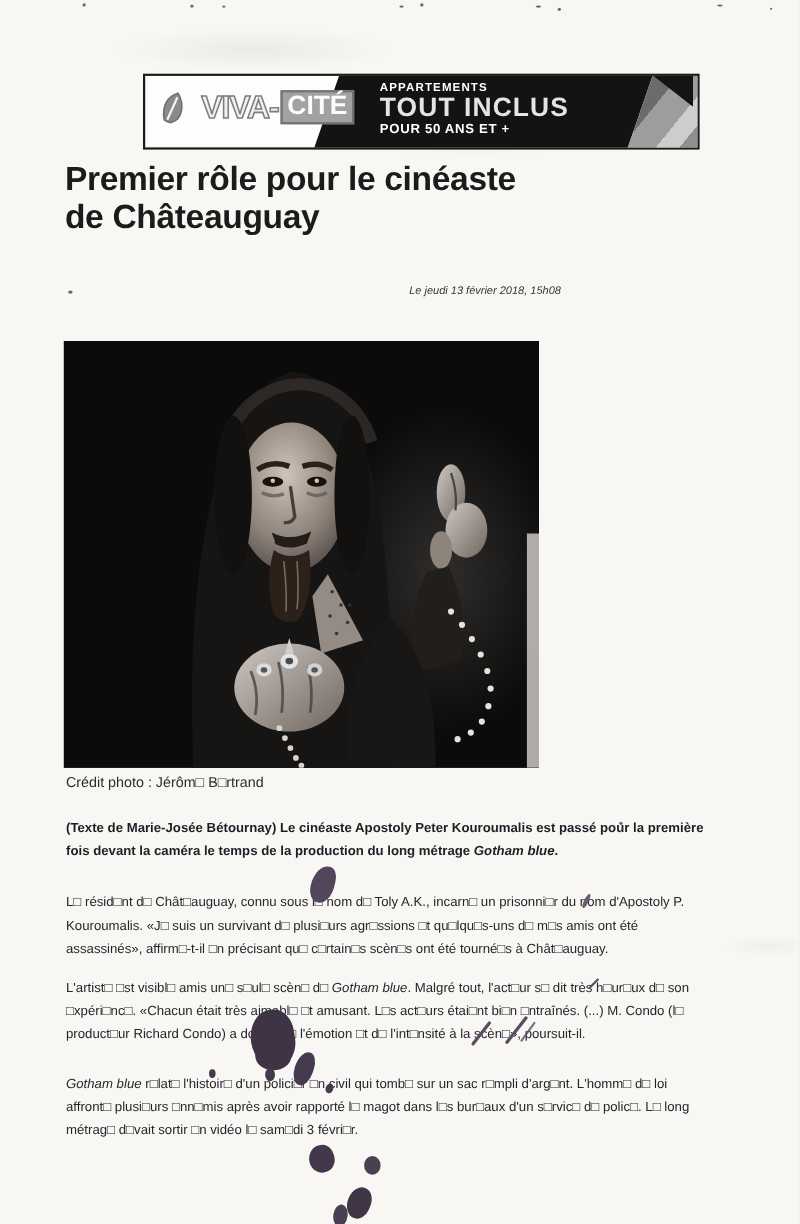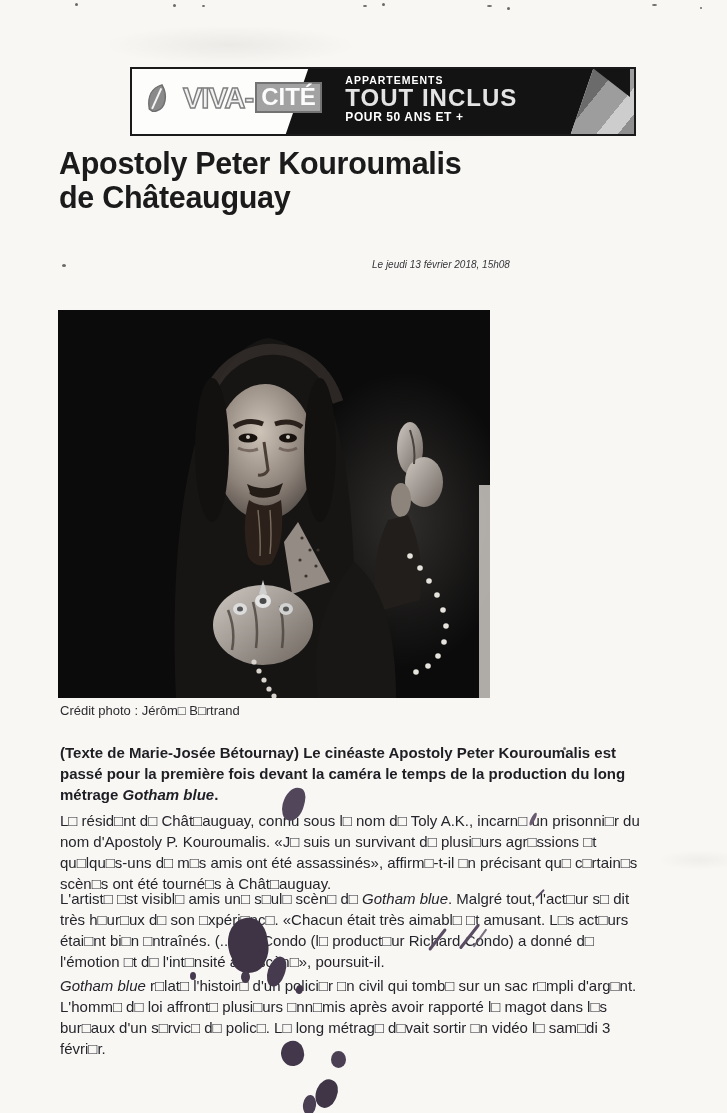--- a/index.html
+++ b/index.html
@@ -31,21 +31,21 @@
   .corner-tri{position:absolute;right:4px;top:0;width:36px;height:28px;background:#141414;
               clip-path:polygon(100% 0,100% 100%,0 0);}
   
   .headline{position:absolute;left:59px;top:146px;width:620px;color:#1b1b1b;
             font-size:30.5px;font-weight:700;letter-spacing:-.3px;line-height:34px;}
   .dateline{position:absolute;left:372px;top:259px;font-size:10px;font-style:italic;color:#35353a;}
   
   .photo{position:absolute;left:58px;top:310px;width:432px;height:388px;background:#0b0b0b;}
   .credit{position:absolute;left:60px;top:703px;font-size:13px;color:#2c2c30;}
   
-  .para{position:absolute;left:60px;width:588px;font-size:15px;line-height:21px;color:#25252c;}
+  .para{position:absolute;left:60px;width:588px;font-size:12px;line-height:21px;color:#25252c;}
   .lead{font-weight:700;color:#1e1e24;}
   .mtitle{font-style:italic;}
   .p2{top:810px;} .p3{top:888px;} .p4{top:975px;} .lead{top:742px;}
   
   .blot{position:absolute;background:#453a4d;}
   .b-tear {left:283px;top:787px;width:21px;height:34px;border-radius:62% 38% 55% 45%;transform:rotate(14deg);background:#52465b;}
   .b-big1 {left:228px;top:918px;width:40px;height:52px;border-radius:55% 45% 48% 52%;transform:rotate(-9deg);background:#3e3445;}
   .b-big2 {left:232px;top:946px;width:33px;height:27px;border-radius:50%;background:#3e3445;}
   .b-mid  {left:268px;top:956px;width:17px;height:31px;border-radius:55% 45% 50% 50%;transform:rotate(18deg);background:#463b4e;}
   .b-dot1 {left:241px;top:971px;width:9px;height:12px;border-radius:50%;}
@@ -95,21 +95,21 @@
           <path d="M12 2 C5 4 1.5 10 3 19 C4.5 20.5 6.5 21 8 20.5 C15 18.5 16 9 12 2 Z" fill="#8a8a8a" stroke="#6e6e6e" stroke-width="1"></path>
           <path d="M5 19 C7.5 13.5 9.5 9 11.5 4.5" stroke="#f5f5f3" stroke-width="1.4" fill="none"></path>
         </svg>
       </span>
       <span class="brand-pre">VIVA-</span>
       <span class="brand-box">CITÉ</span>
     </div>
   </div>
 
   <h1 class="headline" style="margin:0">
-    <div>Apostoly Peter Kouroumalis</div>
+    <div>Premier rôle pour le cinéaste</div>
     <div>de Châteauguay</div>
   </h1>
 
   <div class="dateline">Le jeudi 13 février 2018, 15h08</div>
 
   <div class="photo" role="img" aria-label="Portrait noir et blanc d'un homme encapuchonné à la barbiche, main levée, bagues aux doigts">
     <svg width="432" height="388" viewBox="0 0 432 388">
       <defs>
         <radialGradient id="faceG" cx="45%" cy="35%" r="80%">
           <stop offset="0%" stop-color="#cfc4b8"></stop>

